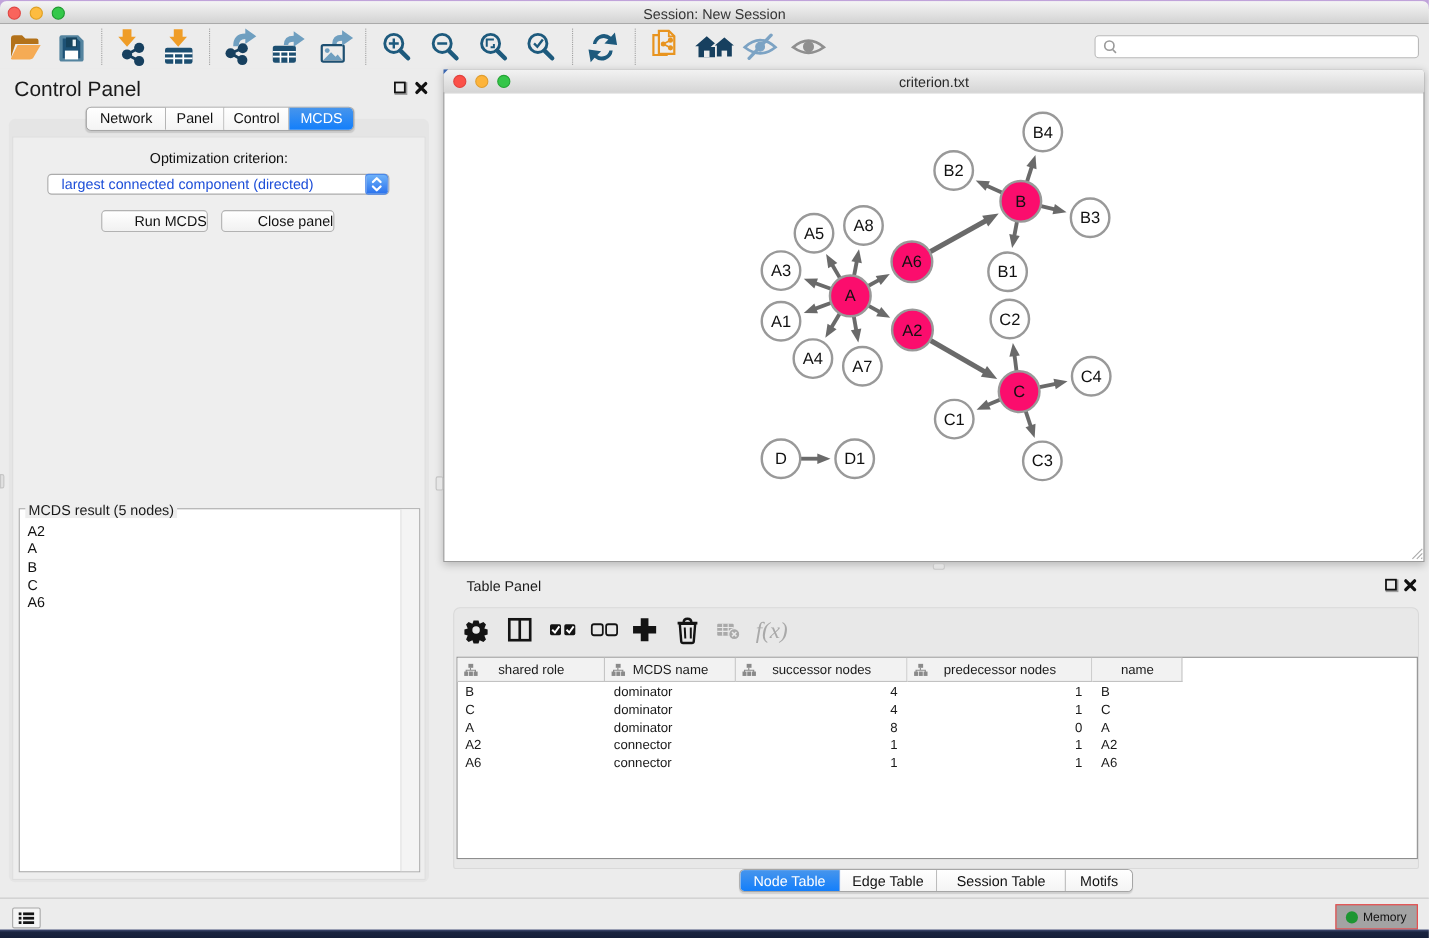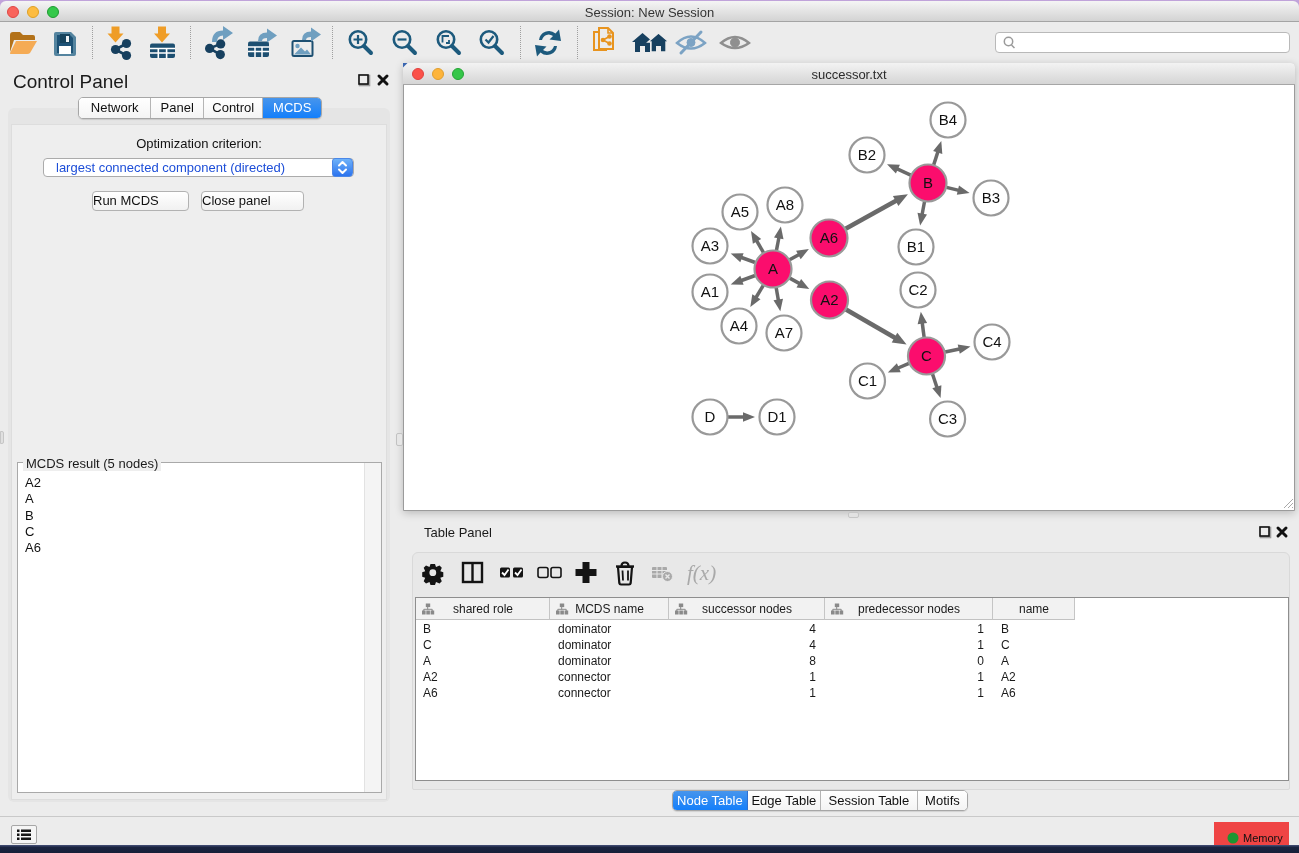--- a/index.html
+++ b/index.html
@@ -18,38 +18,38 @@
 #cppane{left:8px;top:108px;width:382px;height:694px;background:#e5e5e5;border-radius:6px}
 #cpinner{left:11px;top:124px;width:376px;height:676px;background:#eeeeee;border:1px solid #dddddd}
 .seg{position:absolute;display:flex;height:22px;border:1px solid #a6a6a6;border-radius:5px;background:#fff;font-size:13px;line-height:20px;text-align:center;color:#111;box-shadow:0 1px 1px rgba(0,0,0,.12)}
 .seg div{border-right:1px solid #b5b5b5;background:linear-gradient(#ffffff,#f4f4f4)}
 .seg div:last-child{border-right:none}
 .seg .on{background:linear-gradient(#4795ec,#137ffb);color:#fff;border-right-color:#2e6fd0}
 #optlabel{left:11px;top:136px;width:376px;text-align:center;font-size:13px;color:#111}
 #combo{left:43px;top:158px;width:311px;height:19px;background:#fff;border:1px solid #ababab;border-radius:4px}
 #combo span{position:absolute;left:12px;top:1px;font-size:13px;color:#1d4ed8}
 #stepper{position:absolute;right:0px;top:-1px;width:21px;height:19px;background:linear-gradient(#6eb2f9,#2b73ee);border-radius:3px 4px 4px 3px;border:1px solid #4a87e8}
-.btn{position:absolute;height:20px;background:linear-gradient(#ffffff,#f1f1f1);border:1px solid #b2b2b2;border-radius:4px;font-size:13px;text-align:left;color:#111;line-height:18px}
+.btn{position:absolute;height:20px;background:linear-gradient(#ffffff,#f1f1f1);border:1px solid #b2b2b2;border-radius:4px;font-size:13px;text-align:right;color:#111;line-height:18px}
 #mcdslist{position:absolute;left:1px;top:1px;width:345px;font-size:13px;line-height:16.3px;color:#111;padding:2px 0 0 4px}
 #scrolltrack{position:absolute;right:1px;top:1px;width:17px;height:320px;background:#f4f4f4;border-left:1px solid #e2e2e2}
 
 #netwin{left:403px;top:63px;width:892px;height:448px;background:#fff;border:1px solid #9b9b9b;border-radius:4px 4px 0 0;box-shadow:0 2px 8px rgba(0,0,0,.22)}
 #nettitle{position:absolute;left:0;top:0;width:100%;height:22px;background:linear-gradient(#f3f3f3,#d5d5d5);border-bottom:1px solid #a6a6a6;border-radius:4px 4px 0 0}
 #nettext{position:absolute;left:0;top:4px;width:100%;text-align:center;font-size:13px;color:#2b2b2b}
 .tl2{position:absolute;border-radius:50%;width:12px;height:12px;top:5px}
 
 #tptitle{left:424px;top:525px;font-size:13px;color:#1a1a1a}
 #tpbox{left:412px;top:552px;width:878px;height:238px;background:#e8e8e8;border:1px solid #d9d9d9;border-radius:6px 6px 2px 2px}
 #ttable{left:415px;top:597px;width:874px;height:184px;background:#fff;border:1px solid #8e8e8e}
 .hcell{position:absolute;top:0;height:22px;background:#f2f2f2;border-right:1px solid #c5c5c5;border-bottom:1px solid #c2c2c2}
 .htext{position:absolute;top:4px;font-size:12px;color:#1a1a1a;text-align:center}
 .rtext{position:absolute;font-size:12px;color:#1a1a1a}
 .statusline{left:0;top:816px;width:1299px;height:1px;background:#c9c9c9}
 #listbtn{left:11px;top:825px;width:26px;height:19px;background:#f5f5f5;border:1px solid #a7a7a7;border-radius:2px}
-#membtn{left:1214px;top:822px;width:75px;height:23px;background:#ef4444;border:5px solid #ef4444;font-size:11px;color:#111}
+#membtn{left:1214px;top:822px;width:75px;height:23px;background:#a3a3a3;border:1px solid #ef4444;font-size:11px;color:#111}
 </style></head><body>
 <div id="root">
 <div class="abs" id="purpletop"></div>
 <div class="abs" id="titlebar"></div>
 <div class="abs" id="apptitle">Session: New Session</div>
 <div class="abs tl" style="left:7px;background:#f9645c;border:1px solid #df4744"></div>
 <div class="abs tl" style="left:27px;background:#fdbc40;border:1px solid #dfa023"></div>
 <div class="abs tl" style="left:47px;background:#34c84a;border:1px solid #1f9a31"></div>
 <div class="abs" id="toolbar"></div>
 <div class="abs tsep" style="left:92px"></div>
@@ -198,21 +198,21 @@
 <div class="abs" id="scrolltrack" style="left:364px;top:463px;width:17px;height:329px;background:#f4f4f4;border-left:1px solid #e2e2e2"></div>
 <div class="abs" id="legend" style="left:23px;top:456px;background:#eeeeee;padding:0 3px;font-size:13px;color:#1a1a1a">MCDS result (5 nodes)</div>
 <div class="abs" id="mcdslist" style="left:21px;top:473px;font-size:13px;line-height:16.3px;color:#111">A2<br>A<br>B<br>C<br>A6</div>
 
 <div class="abs" id="netwin"></div>
 <div class="abs" style="left:403px;top:63px;width:892px;height:22px">
       <div id="nettitle"></div>
 <div class="abs tl2" style="left:9px;background:#fb5149;border:1px solid #e1423e"></div>
 <div class="abs tl2" style="left:29px;background:#fdb43b;border:1px solid #e09e2f"></div>
 <div class="abs tl2" style="left:49px;background:#35c649;border:1px solid #24a435"></div>
-<div id="nettext">successor.txt</div>
+<div id="nettext">criterion.txt</div>
 <svg class="abs" style="left:0;top:0" width="12" height="12" xmlns="http://www.w3.org/2000/svg">
         <path d="M0 0 L4.5 0 L0 4.5 Z" fill="#3a66b0"></path>
       </svg>
 </div>
 <svg class="abs" style="left:1281px;top:496px" width="13" height="13" xmlns="http://www.w3.org/2000/svg">
       <path d="M3 12 L12 3 M7 12 L12 7 M11 12 L12 11" stroke="#a9a9a9" stroke-width="1"></path>
     </svg>
 <div class="abs" style="left:396px;top:433px;width:7px;height:13px;background:#e6e6e6;border:1px solid #c2c2c2;border-radius:2px"></div>
 <div class="abs" style="left:848px;top:512px;width:11px;height:6px;background:#e2e2e2;border:1px solid #c6c6c6;border-radius:2px"></div>
 <div class="abs" style="left:0px;top:431px;width:4px;height:13px;background:#e0e0e0;border:1px solid #c6c6c6;border-radius:0 2px 2px 0"></div>
@@ -396,21 +396,21 @@
 <div class="abs rtext" style="left:558px;top:670px">connector</div>
 <div class="abs rtext" style="left:716px;top:670px;width:100px;text-align:right">1</div>
 <div class="abs rtext" style="left:884px;top:670px;width:100px;text-align:right">1</div>
 <div class="abs rtext" style="left:1001px;top:670px">A2</div>
 <div class="abs rtext" style="left:423px;top:686px">A6</div>
 <div class="abs rtext" style="left:558px;top:686px">connector</div>
 <div class="abs rtext" style="left:716px;top:686px;width:100px;text-align:right">1</div>
 <div class="abs rtext" style="left:884px;top:686px;width:100px;text-align:right">1</div>
 <div class="abs rtext" style="left:1001px;top:686px">A6</div>
 
-<div class="abs seg" style="left:672px;top:790px;width:296px;height:21px">
+<div class="abs seg" style="left:672px;top:790px;width:358px;height:21px">
 <div class="on" style="width:91px;border-radius:4px 0 0 4px">Node Table</div>
       <div style="width:89px">Edge Table</div>
       <div style="width:118px">Session Table</div>
       <div style="width:60px;border-radius:0 4px 4px 0">Motifs</div>
 </div>
 
 <div class="abs statusline"></div>
 <div class="abs" id="listbtn"><svg width="24" height="17" xmlns="http://www.w3.org/2000/svg">
 <g fill="#141414">
           <rect x="5" y="3.5" width="2.5" height="2.5"></rect>

